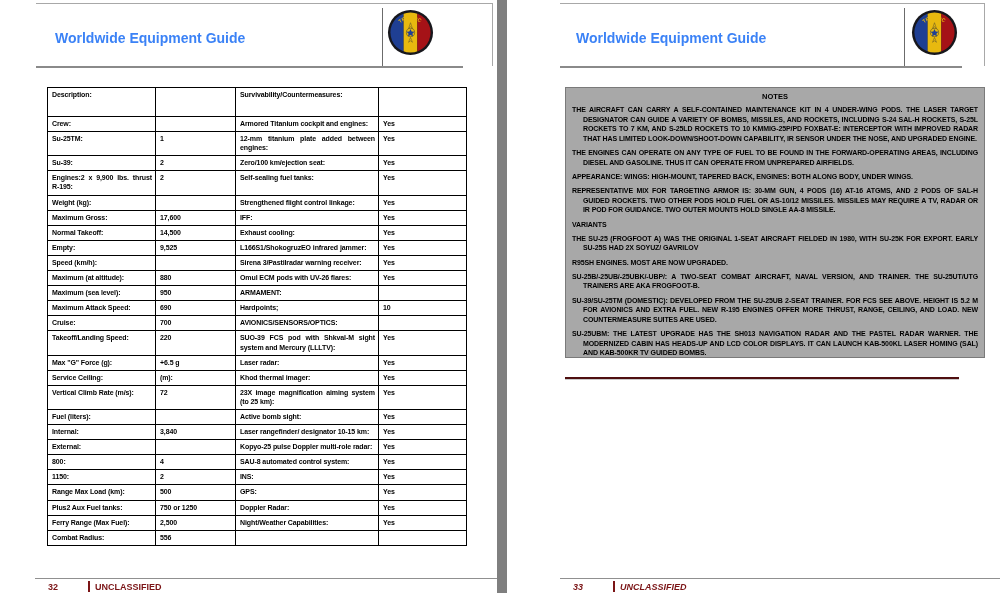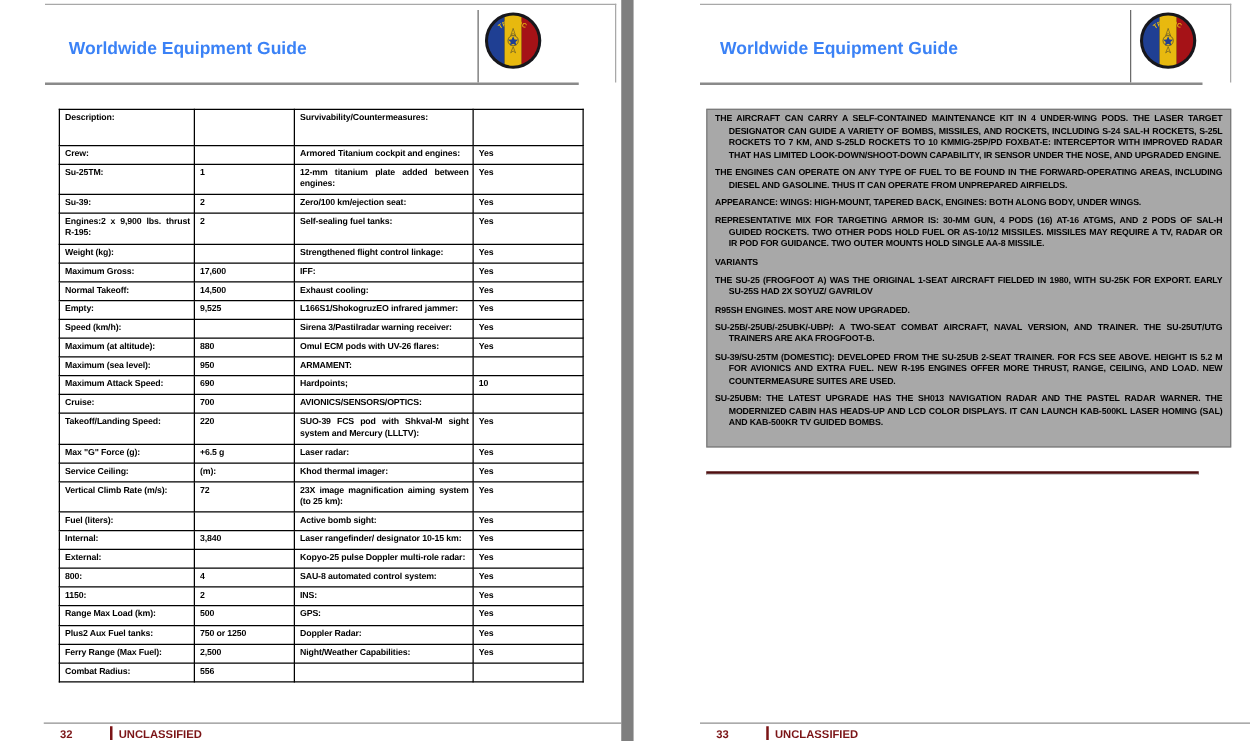--- a/index.html
+++ b/index.html
@@ -68,21 +68,21 @@
 
   .maroon-rule { position:absolute; left:58px; top:377px; width:394px; height:3px; background:#4f0f10; border-bottom:1px solid #c9c9c9; }
 
   
   .footer-line { position:absolute; top:578px; height:1px; background:#909090; }
   .page-left  .footer-line { left:35px; width:462px; }
   .page-right .footer-line { left:53px; width:440px; }
 
   .footer { position:absolute; top:581px; display:flex; align-items:center; font-size:9px; font-weight:bold; color:#7b1416; }
   .page-left  .footer { left:48px; }
-  .page-right .footer { left:66px; }
+  .page-right .footer { left:66px;font-style:italic; }
   .footer .pgnum { display:inline-block; width:28px; }
   .footer .bar { display:inline-block; width:2px; height:11px; background:#7b1416; margin:0 5px 0 12px; }
 </style>
 </head>
 <body>
 
 <div class="spread">
 
   <div class="page page-left">
     <div class="hdr-topline"></div>
@@ -319,20 +319,21 @@
       <text font-size="5.2" font-weight="bold" fill="#e8b90f"><textPath href="#arcR" startOffset="22%">TRADOC</textPath></text>
       <polygon points="24,14 26,20 24,18 22,20" fill="#e8b90f" stroke="#333" stroke-width="0.4"></polygon>
       <circle cx="24" cy="24" r="4.2" fill="#e8b90f" stroke="#333" stroke-width="0.5"></circle>
       <polygon points="24,20.5 25.2,23 28,23.3 26,25.2 26.6,28 24,26.6 21.4,28 22,25.2 20,23.3 22.8,23" fill="#1f3f93"></polygon>
       <polygon points="24,29 26,34 24,32.5 22,34" fill="#e8b90f" stroke="#333" stroke-width="0.4"></polygon>
       <text x="24" y="42.5" font-size="4.2" font-weight="bold" fill="#e8b90f" text-anchor="middle">G-2</text>
     </svg>
     <div class="hdr-botline"></div>
 
     <div class="notes-box">
+      <div class="notes-heading">NOTES</div>
       <div id="notes-paras">
           <p class="note-para">THE AIRCRAFT CAN CARRY A SELF-CONTAINED MAINTENANCE KIT IN 4 UNDER-WING PODS. THE LASER TARGET DESIGNATOR CAN GUIDE A VARIETY OF BOMBS, MISSILES, AND ROCKETS, INCLUDING S-24 SAL-H ROCKETS, S-25L ROCKETS TO 7 KM, AND S-25LD ROCKETS TO 10 KMMIG-25P/PD FOXBAT-E: INTERCEPTOR WITH IMPROVED RADAR THAT HAS LIMITED LOOK-DOWN/SHOOT-DOWN CAPABILITY, IR SENSOR UNDER THE NOSE, AND UPGRADED ENGINE.</p>
           <p class="note-para">THE ENGINES CAN OPERATE ON ANY TYPE OF FUEL TO BE FOUND IN THE FORWARD-OPERATING AREAS, INCLUDING DIESEL AND GASOLINE. THUS IT CAN OPERATE FROM UNPREPARED AIRFIELDS.</p>
           <p class="note-para">APPEARANCE: WINGS: HIGH-MOUNT, TAPERED BACK, ENGINES: BOTH ALONG BODY, UNDER WINGS.</p>
           <p class="note-para">REPRESENTATIVE MIX FOR TARGETING ARMOR IS: 30-MM GUN, 4 PODS (16) AT-16 ATGMS, AND 2 PODS OF SAL-H GUIDED ROCKETS. TWO OTHER PODS HOLD FUEL OR AS-10/12 MISSILES. MISSILES MAY REQUIRE A TV, RADAR OR IR POD FOR GUIDANCE. TWO OUTER MOUNTS HOLD SINGLE AA-8 MISSILE.</p>
           <p class="note-para">VARIANTS</p>
           <p class="note-para">THE SU-25 (FROGFOOT A) WAS THE ORIGINAL 1-SEAT AIRCRAFT FIELDED IN 1980, WITH SU-25K FOR EXPORT. EARLY SU-25S HAD 2X SOYUZ/ GAVRILOV</p>
           <p class="note-para">R95SH ENGINES. MOST ARE NOW UPGRADED.</p>
           <p class="note-para">SU-25B/-25UB/-25UBK/-UBP/: A TWO-SEAT COMBAT AIRCRAFT, NAVAL VERSION, AND TRAINER. THE SU-25UT/UTG TRAINERS ARE AKA FROGFOOT-B.</p>
           <p class="note-para">SU-39/SU-25TM (DOMESTIC): DEVELOPED FROM THE SU-25UB 2-SEAT TRAINER. FOR FCS SEE ABOVE. HEIGHT IS 5.2 M FOR AVIONICS AND EXTRA FUEL. NEW R-195 ENGINES OFFER MORE THRUST, RANGE, CEILING, AND LOAD. NEW COUNTERMEASURE SUITES ARE USED.</p>

